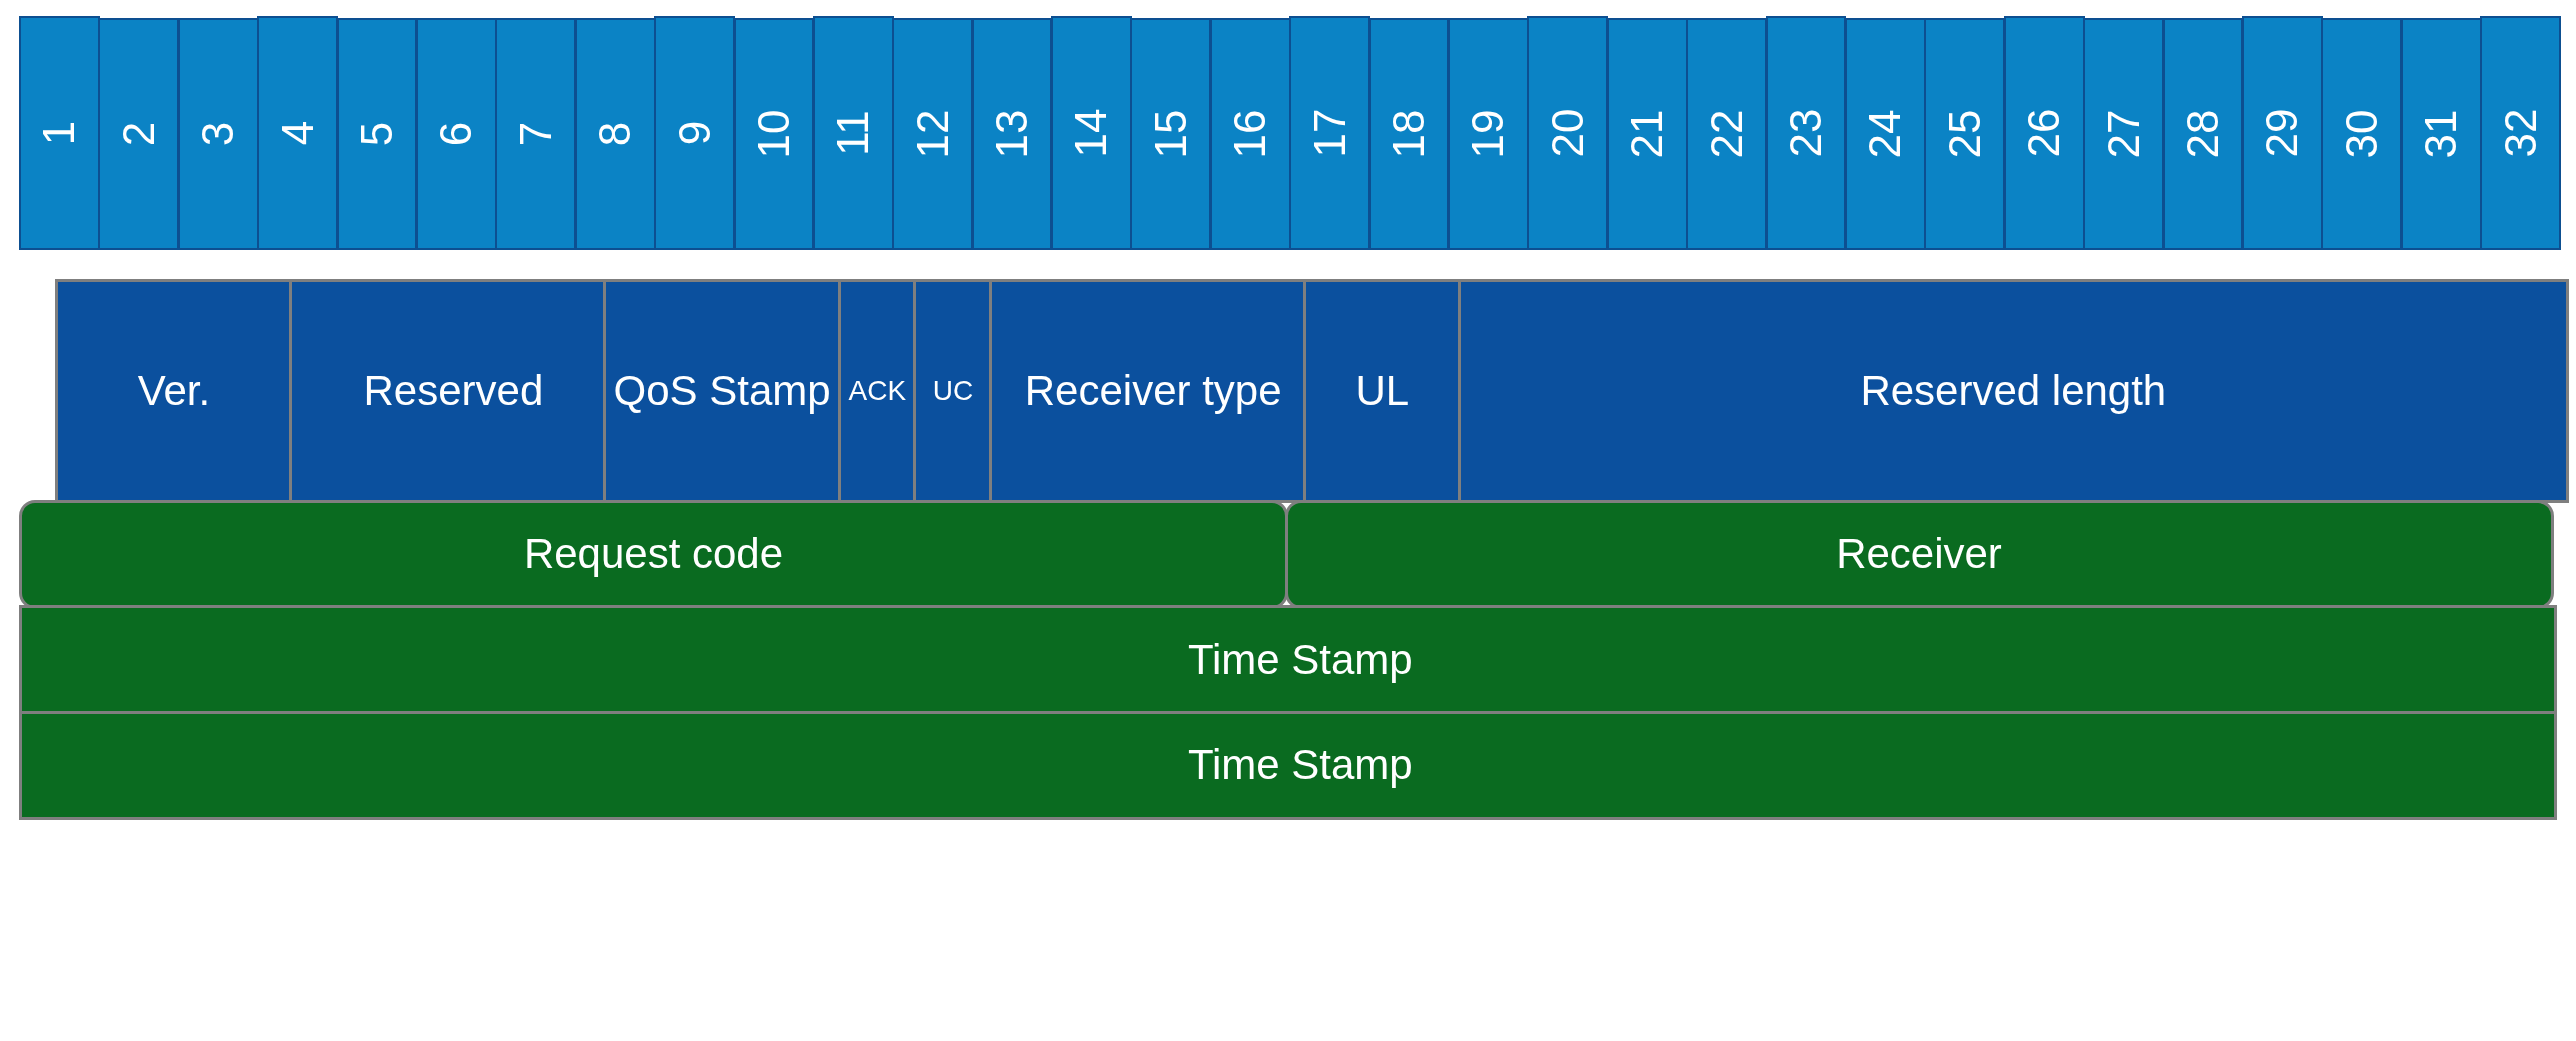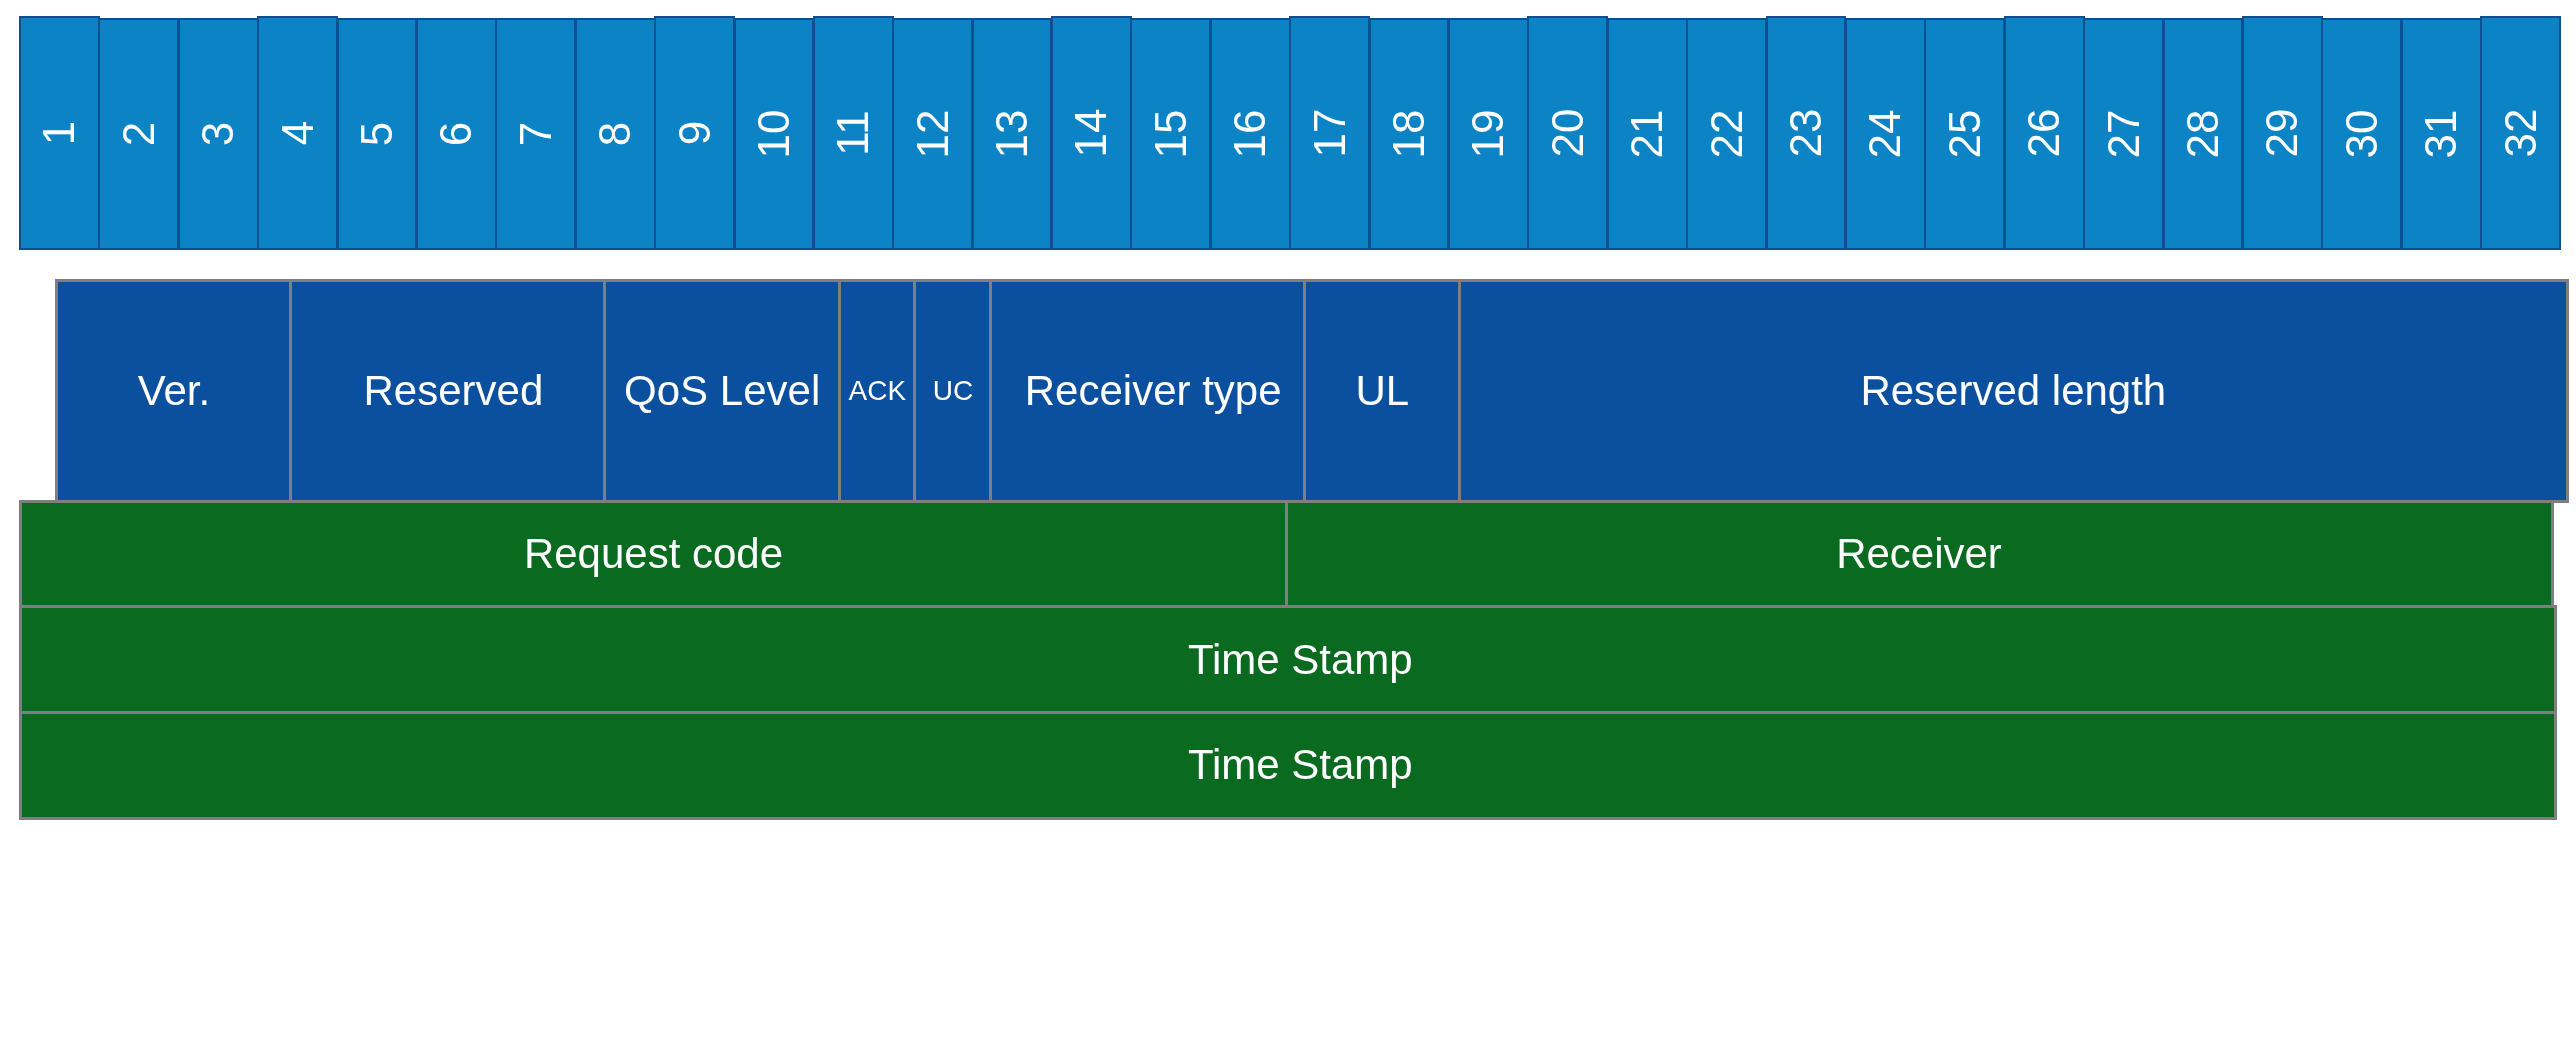--- a/index.html
+++ b/index.html
@@ -86,21 +86,21 @@
   .row-green .cell { background: #0a6b20; }
 
   .cell-narrow { font-size: 28px; }
 
   
   .w1  { width: 3.125%; }
   .w2  { width: 6.25%; }
   .w3  { width: 9.375%; }
   .w4  { width: 12.5%; padding-left: 12px; }
   .w14 { width: 43.75%; }
-  .w16 { width: 50%; }
+  .w16 { width: 50%; border-radius: 16px; }
   .w32 { width: 100%; padding-left: 26px; }
 </style>
 </head>
 <body>
 
 <div id="bit-ruler">
     <div class="bit-cell up">
       <span class="bit-label">1</span>
     </div>
     <div class="bit-cell">
@@ -195,21 +195,21 @@
     </div>
     <div class="bit-cell up">
       <span class="bit-label">32</span>
     </div>
   </div>
 
 <div id="packet-table">
     <div class="packet-row row-header">
       <div class="cell w3">Ver.</div>
       <div class="cell w4">Reserved</div>
-      <div class="cell w3">QoS Level</div>
+      <div class="cell w3">QoS Stamp</div>
       <div class="cell w1 cell-narrow">ACK</div>
       <div class="cell w1 cell-narrow">UC</div>
       <div class="cell w4">Receiver type</div>
       <div class="cell w2">UL</div>
       <div class="cell w14">Reserved length</div>
     </div>
     <div class="packet-row row-green">
       <div class="cell w16">Request code</div>
       <div class="cell w16">Receiver</div>
     </div>

